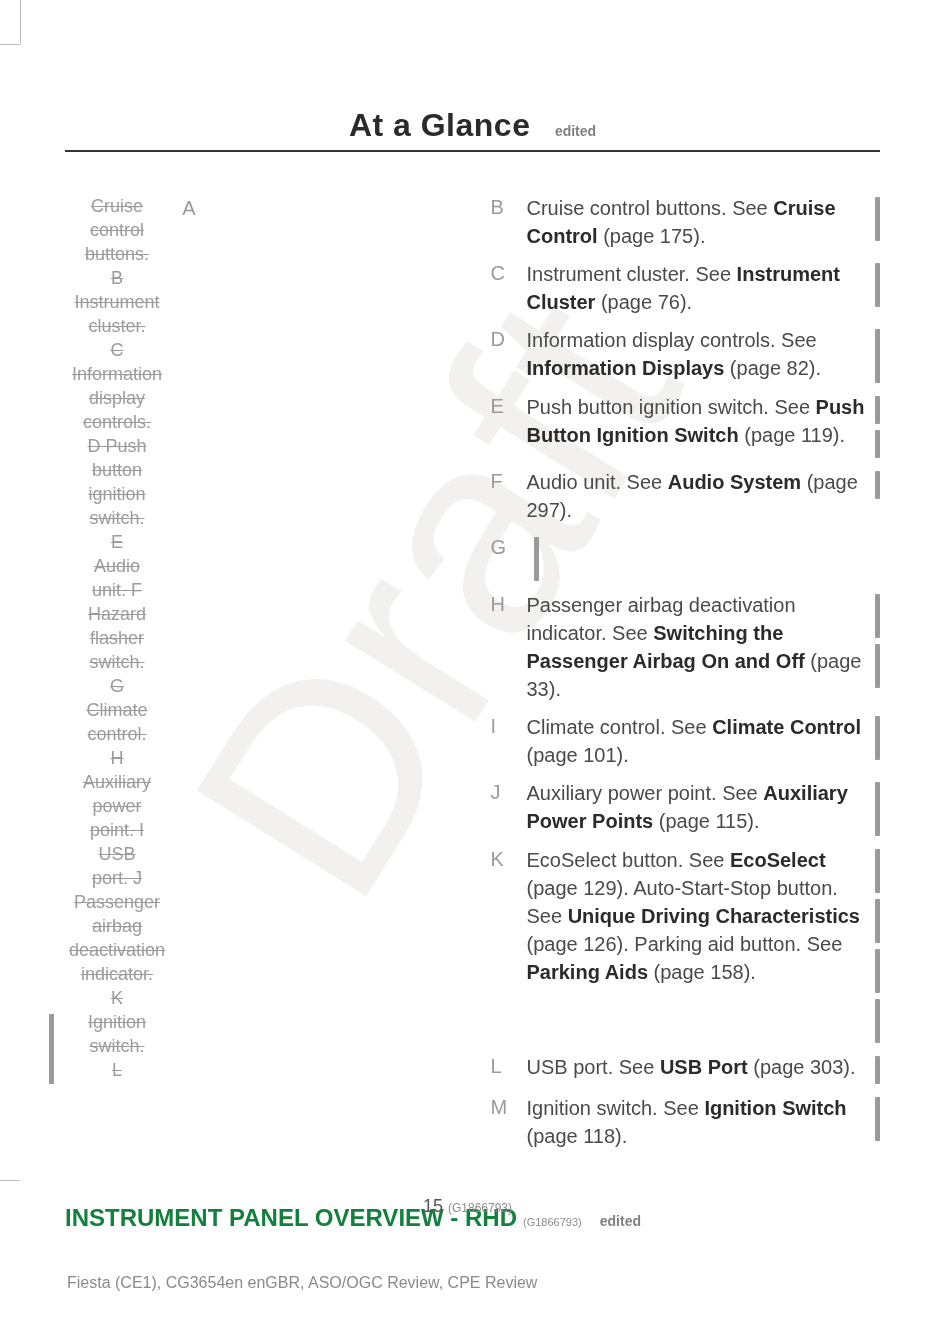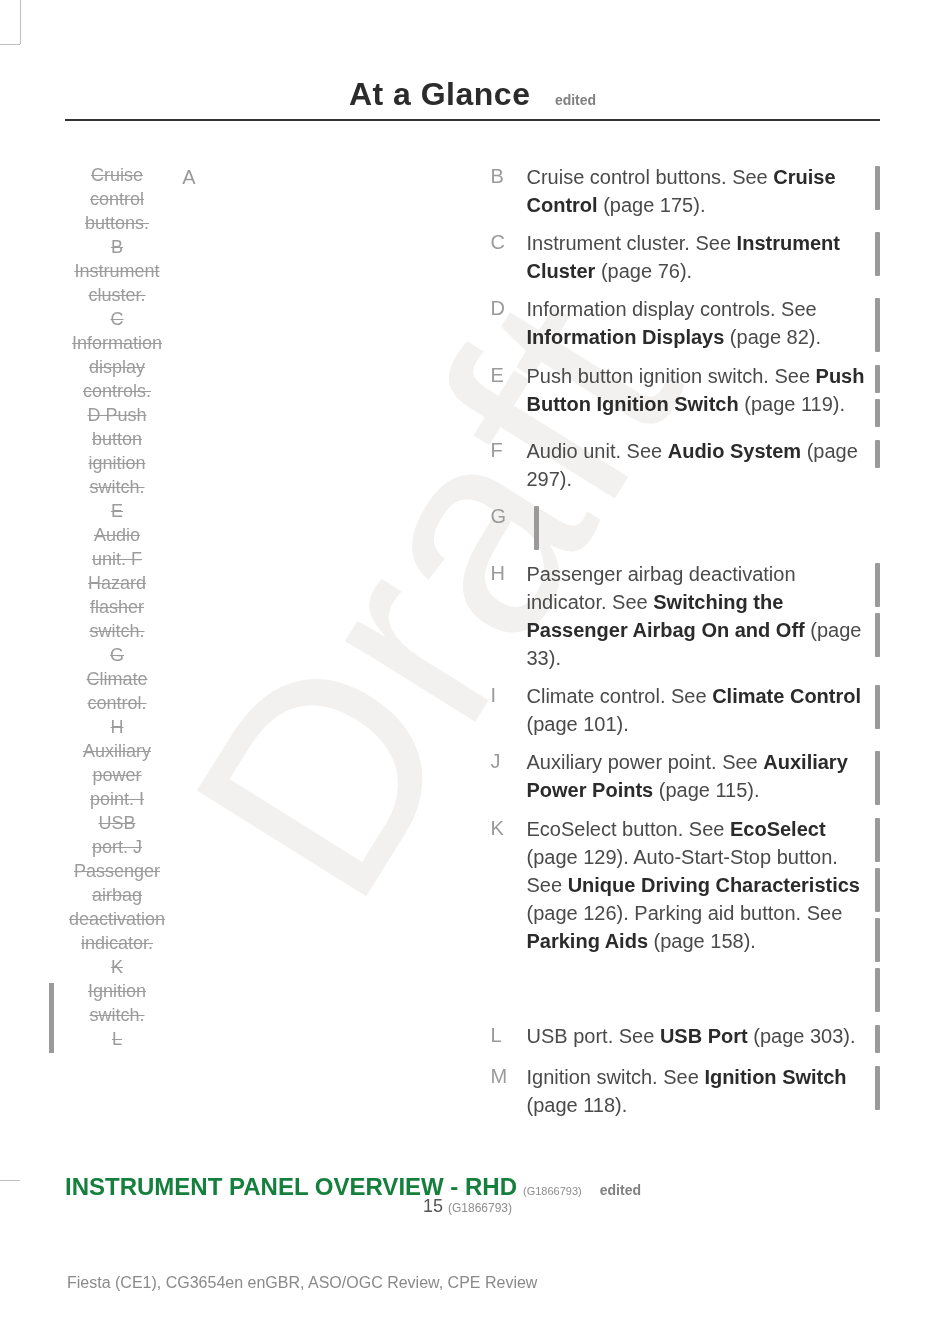--- a/index.html
+++ b/index.html
@@ -57,20 +57,21 @@
     height: 100%;
   }
 
   
   .hdr {
     padding-top: 76px;
     text-align: center;
   }
   .hdr-row {
     display: inline-block;
+    margin-top: 31px;
   }
   .hdr-title {
     font-size: 32px;
     font-weight: 900;
     color: #2b2b2b;
     letter-spacing: 0.5px;
   }
   .hdr-badge {
     font-size: 14px;
     font-weight: 700;

